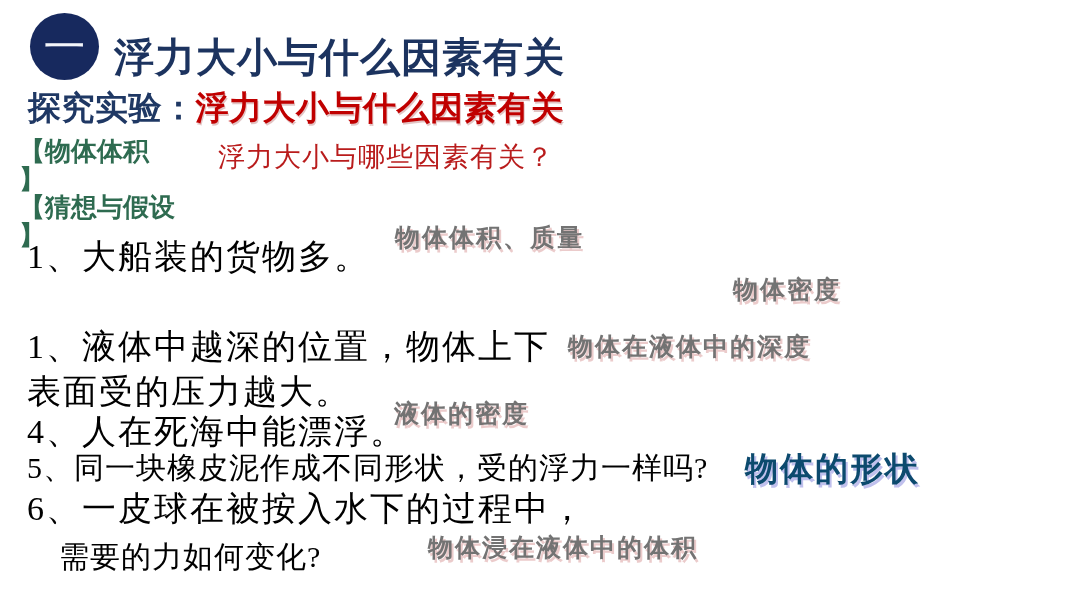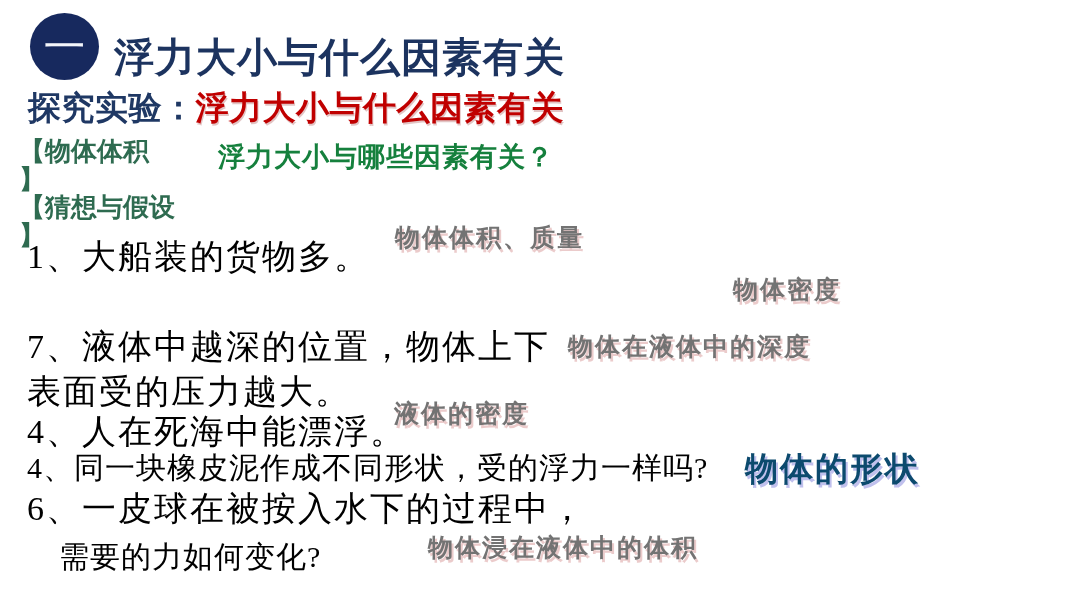--- a/index.html
+++ b/index.html
@@ -35,22 +35,22 @@
   .subtitle{left:28px;top:86px;font-size:33px;font-weight:700;letter-spacing:0.5px;}
   .subtitle .lbl{color:#1f3864;}
   .subtitle .topic{color:#c00000;text-shadow:1px 2px 0 rgba(140,20,20,0.25);}
 
   
   .green-block{left:19px;top:137px;line-height:28px;font-size:26px;font-weight:700;color:#2e6b50;}
   .green-block div{height:28px;}
 
   
   .question{
-    left:218px;top:139px;font-size:27px;font-weight:700;
-    color:#15803d;letter-spacing:1px;text-align:center;
+    left:218px;top:139px;font-size:27px;font-weight:400;
+    color:#b91c1c;letter-spacing:1px;text-align:center;
   }
 
   
   .obs{
     left:27px;color:#000;
     font-family:"Liberation Serif", serif;
     font-size:34px;letter-spacing:2px;line-height:1.1;
   }
   .obs.small{font-size:30px;letter-spacing:1px;}
   .o1{top:238px;}
@@ -97,24 +97,24 @@
   <div class="abs green-block">
     <div>【物体体积</div>
     <div>】</div>
     <div>【猜想与假设</div>
     <div>】</div>
   </div>
 
   <div class="abs question">浮力大小与哪些因素有关？</div>
 
   <div class="abs obs o1">1、大船装的货物多。</div>
-  <div class="abs obs o3">7、液体中越深的位置，物体上下</div>
+  <div class="abs obs o3">1、液体中越深的位置，物体上下</div>
   <div class="abs obs o4">表面受的压力越大。</div>
   <div class="abs obs o5">4、人在死海中能漂浮。</div>
-  <div class="abs obs small o6">4、同一块橡皮泥作成不同形状，受的浮力一样吗?</div>
+  <div class="abs obs small o6">5、同一块橡皮泥作成不同形状，受的浮力一样吗?</div>
   <div class="abs obs o7">6、一皮球在被按入水下的过程中，</div>
   <div class="abs obs small o8">需要的力如何变化?</div>
 
   <div class="abs anno a1">物体体积、质量</div>
   <div class="abs anno a3">物体在液体中的深度</div>
   <div class="abs anno a2">物体密度</div>
   <div class="abs anno a4">液体的密度</div>
   <div class="abs anno blue a5">物体的形状</div>
   <div class="abs anno a6">物体浸在液体中的体积</div>
 

